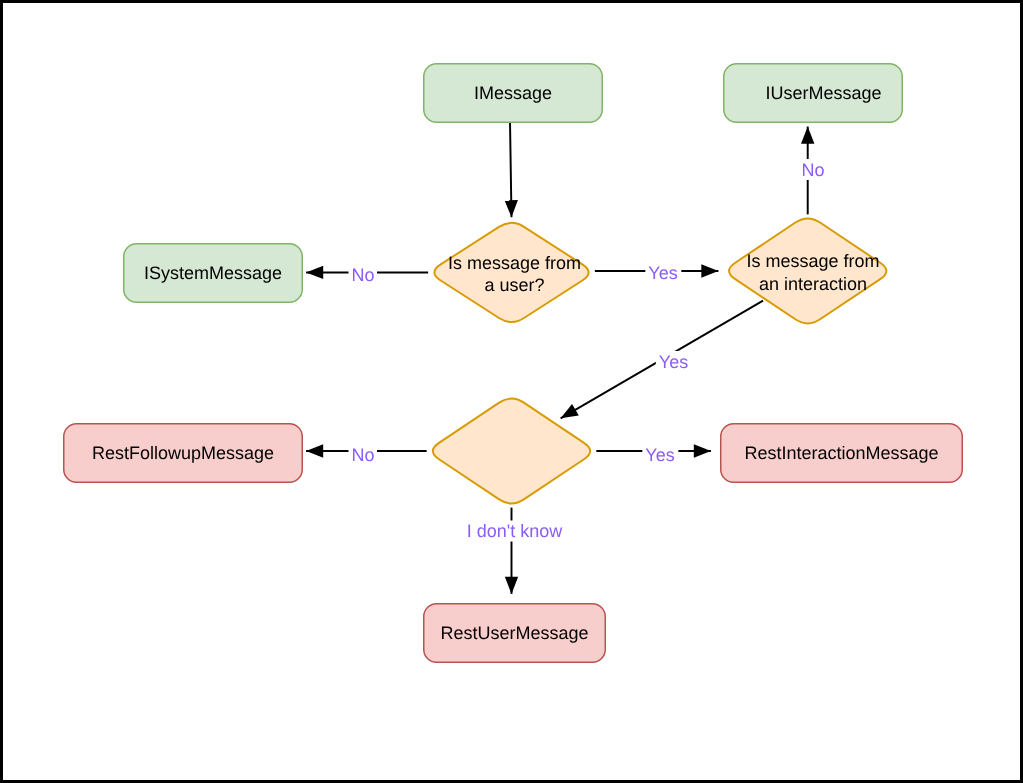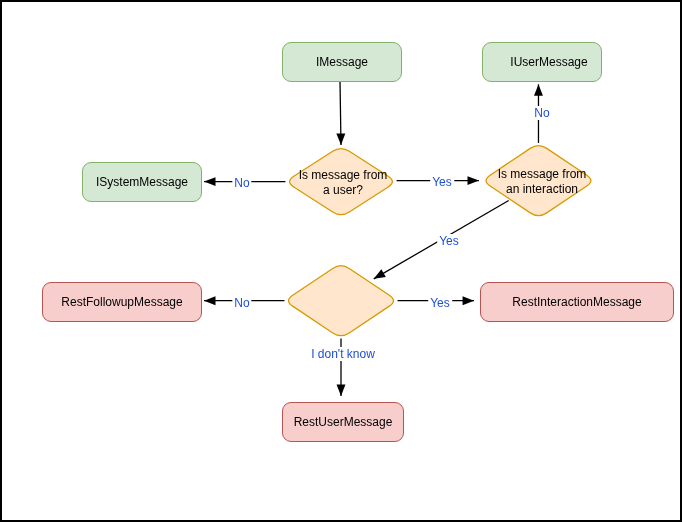--- a/index.html
+++ b/index.html
@@ -38,21 +38,21 @@
     text-align: center;
     line-height: 1.25;
     white-space: pre-line;
     pointer-events: none;
   }
   .edge-label {
     position: absolute;
     transform: translate(-50%, -50%);
     background: #ffffff;
     font-size: 12px;
-    color: #1d4ed8;
+    color: #8b5cf6;
     padding: 0 2px;
     white-space: nowrap;
   }
   .annotation {
     position: absolute;
     font-size: 12px;
     color: #000;
     text-align: center;
     line-height: 1.35;
     white-space: pre-line;
@@ -82,21 +82,21 @@
     <path d="M332.6 150.4 Q341 145 349.4 150.4 L388.6 175.6 Q397 181 388.6 186.4 L349.4 211.6 Q341 217 332.6 211.6 L293.4 186.4 Q285 181 293.4 175.6 Z" fill="#ffe6cc" stroke="#d79b00" stroke-width="1.3"></path>
     <path d="M531.7 147.5 Q540 142 548.3 147.5 L588.7 174.5 Q597 180 588.7 185.5 L548.3 212.5 Q540 218 531.7 212.5 L491.3 185.5 Q483 180 491.3 174.5 Z" fill="#ffe6cc" stroke="#d79b00" stroke-width="1.3"></path>
     <path d="M332.7 268.5 Q341 263 349.3 268.5 L389.7 295.5 Q398 301 389.7 306.5 L349.3 333.5 Q341 339 332.7 333.5 L292.3 306.5 Q284 301 292.3 295.5 Z" fill="#ffe6cc" stroke="#d79b00" stroke-width="1.3"></path>
   </svg>
 
   <div class="node green" style="left:280px; top:40px; width:120px; height:40px;">IMessage</div>
   <div class="node green" style="left:480px; top:40px; width:120px; height:40px;padding-left:14px;">IUserMessage</div>
   <div class="node green" style="left:80px; top:160px; width:120px; height:40px;">ISystemMessage</div>
 
   <div class="node red" style="left:40px; top:280px; width:160px; height:40px;text-align:center;">RestFollowupMessage</div>
-  <div class="node red" style="left:478px; top:280px; width:194px; height:40px;">RestInteractionMessage</div>
+  <div class="node red" style="left:478px; top:280px; width:162px; height:40px;">RestInteractionMessage</div>
   <div class="node red" style="left:280px; top:400px; width:122px; height:40px;">RestUserMessage</div>
 
   <div class="diamond-label" style="left:286px; top:151px; width:110px; height:60px;">Is message from
 a user?</div>
   <div class="diamond-label" style="left:485px; top:150px; width:110px; height:60px;">Is message from
 an interaction</div>
 
   <span class="edge-label" style="left:240px; top:181px;">No</span>
   <span class="edge-label" style="left:440px; top:180px;">Yes</span>
   <span class="edge-label" style="left:540px; top:111px;">No</span>

